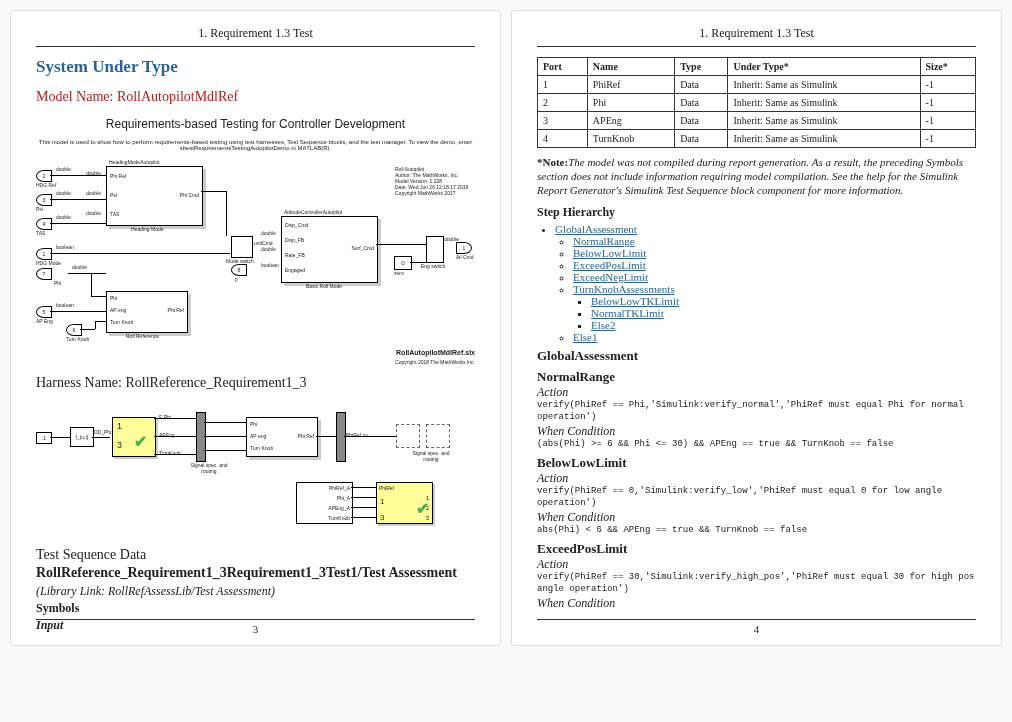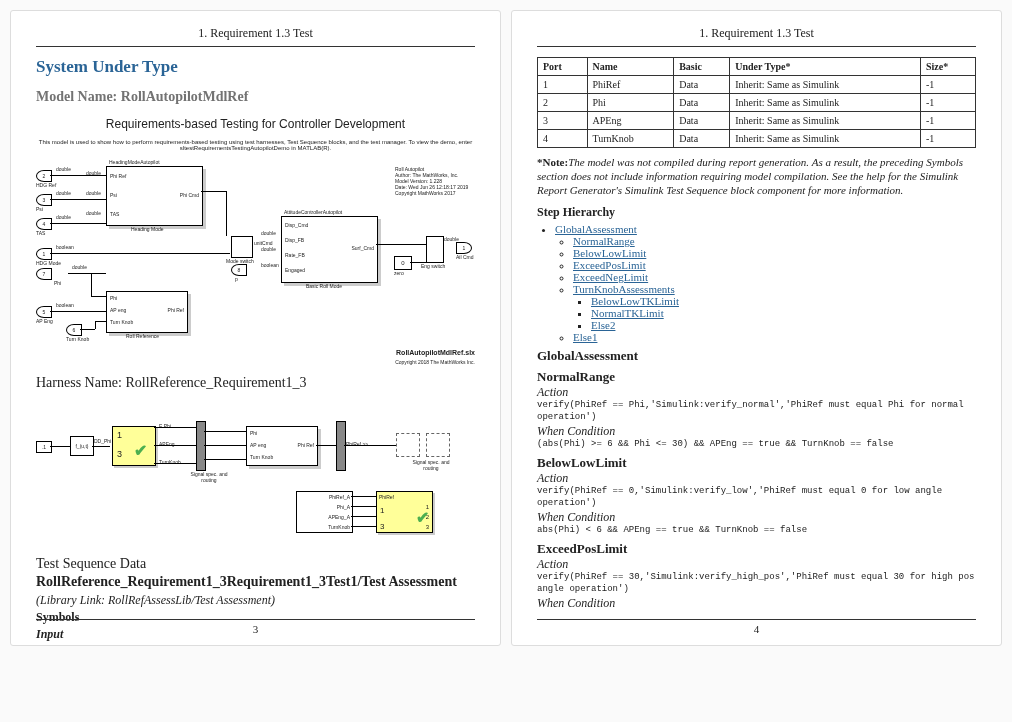--- a/index.html
+++ b/index.html
@@ -42,24 +42,24 @@
     font-size: 11px;
     padding-top: 3px;
   }
   h1.section-title {
     color: #2a6496;
     font-size: 17px;
     font-weight: bold;
     margin: 8px 0;
   }
   .model-name {
-    color: #737373;
+    color: #b91c1c;
     font-size: 14px;
     margin: 12px 0;
-    font-weight: bold;
+    font-weight: normal;
   }
   .diagram-title {
     text-align: center;
     font-size: 12px;
     font-weight: normal;
     font-family: Arial, sans-serif;
     margin: 3px 0 8px 0;
   }
   .diagram-subtitle {
     text-align: center;
@@ -117,21 +117,21 @@
     font-weight: bold;
     margin: 3px 0;
   }
   .diagram-caption-sub {
     text-align: right;
     font-family: Arial, sans-serif;
     font-size: 5px;
   }
   .harness-name {
     font-size: 14px;
-    margin: 10px 0 20px 0;
+    margin: 10px 0 11px 0;
     font-weight: normal;
   }
   .harness-diagram {
     height: 75px;
     position: relative;
     font-family: Arial, sans-serif;
   }
   .check-icon {
     position: absolute;
     color: #4caf50;
@@ -445,21 +445,21 @@
 </div>
 
 <div class="page">
   <div class="page-header">1. Requirement 1.3 Test</div>
 
   <table class="data-table">
     <thead>
       <tr>
         <th>Port</th>
         <th>Name</th>
-        <th>Basic</th>
+        <th>Type</th>
         <th>Under Type*</th>
         <th>Size*</th>
       </tr>
     </thead>
     <tbody>
       <tr>
         <td>1</td>
         <td>PhiRef</td>
         <td>Data</td>
         <td>Inherit: Same as Simulink</td>

